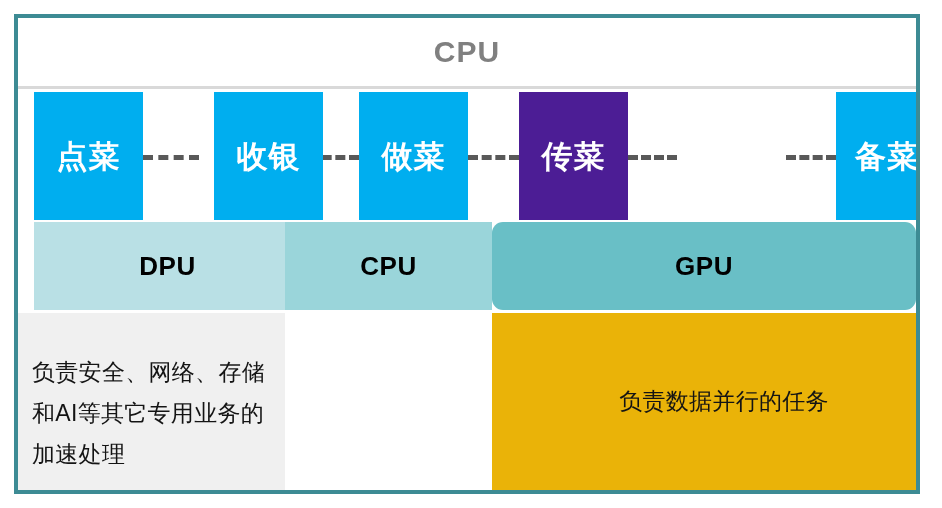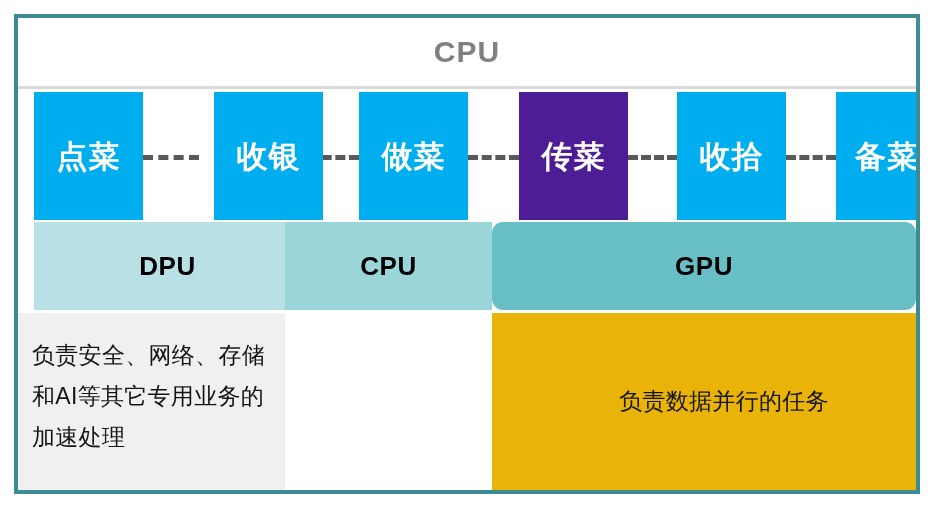--- a/index.html
+++ b/index.html
@@ -119,21 +119,21 @@
     right: 0;
     bottom: 0;
   }
   .desc-cell {
     position: absolute;
     top: 0;
     bottom: 0;
     box-sizing: border-box;
   }
   .desc-cell.wrap {
-    padding: 22px 12px 0 14px;
+    padding: 39px 12px 0 14px;
   }
   .desc-cell.center {
     display: flex;
     align-items: center;
     justify-content: center;
   }
   .desc-text {
     font-size: 23px;
     color: #141414;
     line-height: 1.78;
@@ -167,23 +167,20 @@
       </div>
       <div class="proc-box" style="left: 180px; width: 109px; background: rgb(0, 174, 239);">
         <span class="proc-label">收银</span>
       </div>
       <div class="proc-box" style="left: 325px; width: 109px; background: rgb(0, 174, 239);">
         <span class="proc-label">做菜</span>
       </div>
       <div class="proc-box" style="left: 485px; width: 109px; background: #4c1d95;">
         <span class="proc-label">传菜</span>
       </div>
-      <div class="proc-box" style="left: 643px; width: 109px; background: rgb(0, 174, 239);">
-        <span class="proc-label">收拾</span>
-      </div>
       <div class="proc-box" style="left: 802px; width: 102px; background: rgb(0, 174, 239);">
         <span class="proc-label">备菜</span>
       </div>
     </div>
 
     <div class="unit-band">
       <div class="unit-cell" style="left: 16px; width: 267px; background: rgb(185, 224, 229);">
         <span class="unit-label">DPU</span>
       </div>
       <div class="unit-cell" style="left: 267px; width: 207px; background: rgb(154, 213, 218);">

